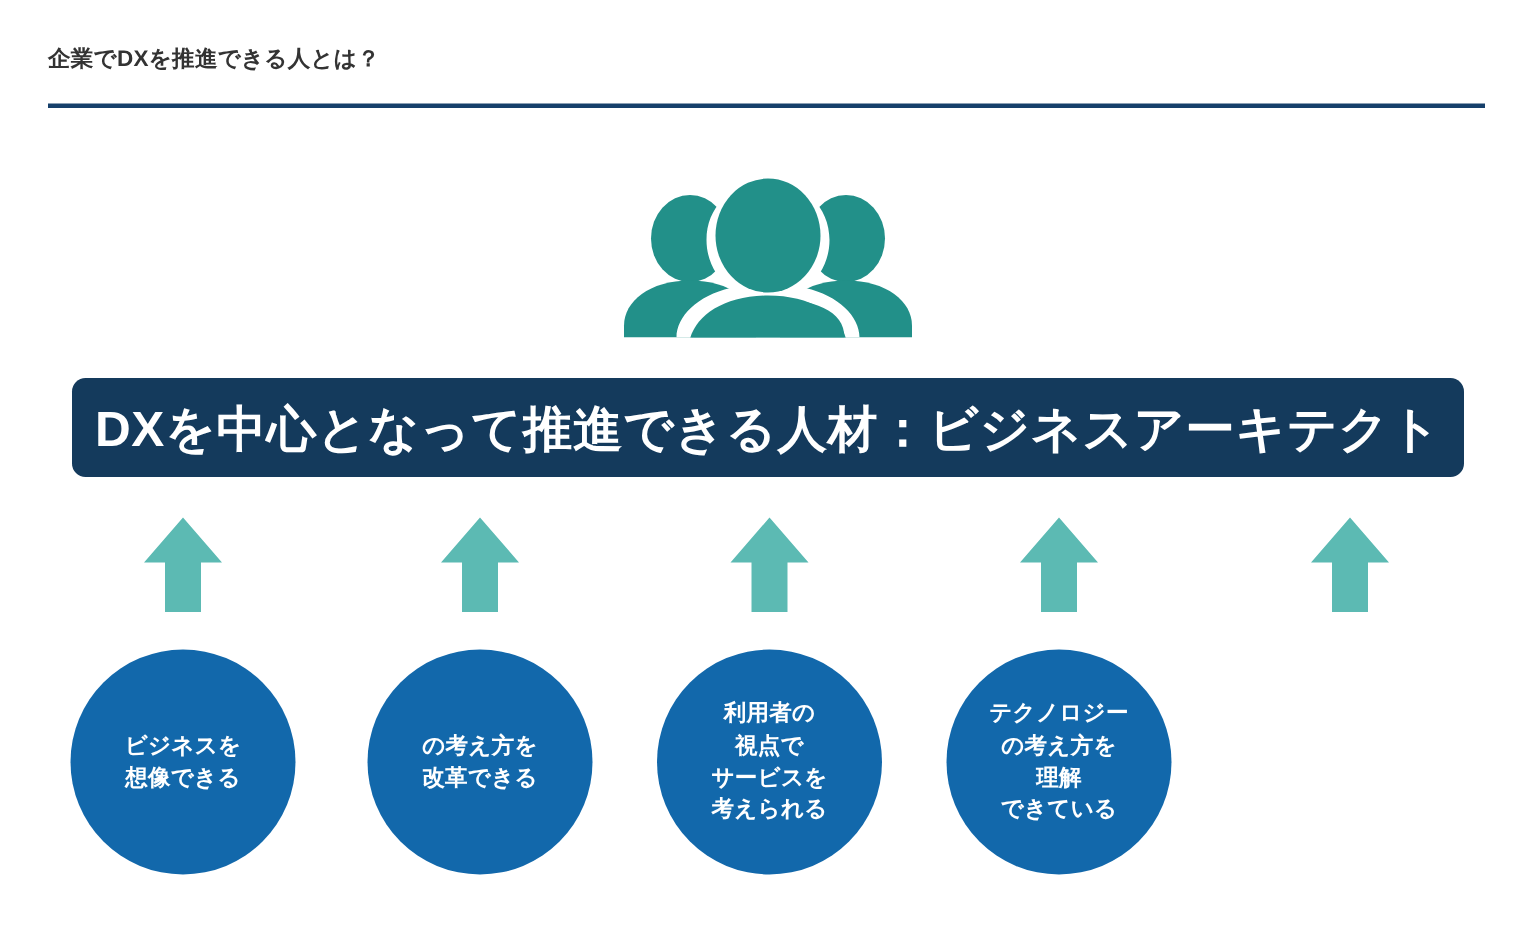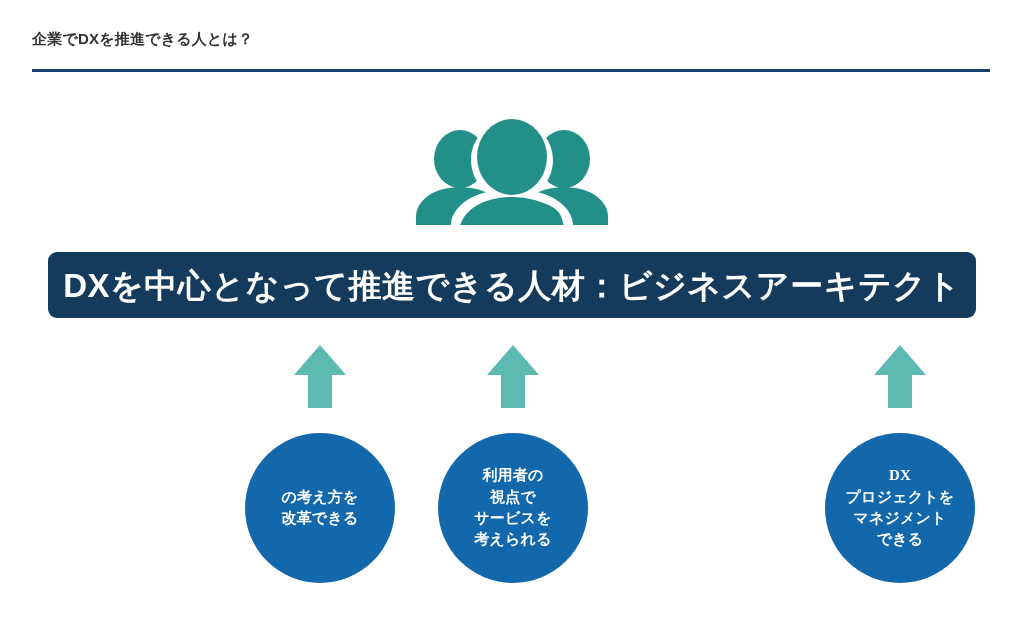--- a/index.html
+++ b/index.html
@@ -75,21 +75,20 @@
     left: 0;
     top: 340px;
     width: 1024px;
     height: 260px;
   }
   .column {
     position: absolute;
     top: 0;
     width: 160px;
     height: 260px;
-    font-family: Liberation Serif, serif;
   }
   .col-0 { left: 42px;  }
   .col-1 { left: 240px; }
   .col-2 { left: 433px; }
   .col-3 { left: 626px; }
   .col-4 { left: 820px; }
 
   .arrow {
     position: absolute;
     left: 50%;
@@ -148,20 +147,31 @@
     </g>
   </svg>
 </div>
 
 <div class="banner">
   <span class="banner-text">DXを中心となって推進できる人材：ビジネスアーキテクト</span>
 </div>
 
 <div class="columns">
 
+  <div class="column col-0">
+    <div class="arrow">
+      <svg viewBox="0 0 54 65" xmlns="http://www.w3.org/2000/svg" aria-hidden="true">
+        <polygon points="27,1 53,31 39,31 39,64 15,64 15,31 1,31" fill="#5cbab3"></polygon>
+      </svg>
+    </div>
+    <div class="circle">
+      <span class="circle-text">ビジネスを
+想像できる</span>
+    </div>
+  </div>
 
   <div class="column col-1">
     <div class="arrow">
       <svg viewBox="0 0 54 65" xmlns="http://www.w3.org/2000/svg" aria-hidden="true">
         <polygon points="27,1 53,31 39,31 39,64 15,64 15,31 1,31" fill="#5cbab3"></polygon>
       </svg>
     </div>
     <div class="circle">
       <span class="circle-text">の考え方を
 改革できる</span>
@@ -175,28 +185,35 @@
       </svg>
     </div>
     <div class="circle">
       <span class="circle-text">利用者の
 視点で
 サービスを
 考えられる</span>
     </div>
   </div>
 
+  <div class="column col-3">
+    <div class="arrow">
+      <svg viewBox="0 0 54 65" xmlns="http://www.w3.org/2000/svg" aria-hidden="true">
+        <polygon points="27,1 53,31 39,31 39,64 15,64 15,31 1,31" fill="#5cbab3"></polygon>
+      </svg>
+    </div>
+    <div class="circle">
+      <span class="circle-text">テクノロジー
+の考え方を
+理解
+できている</span>
+    </div>
+  </div>
 
   <div class="column col-4">
     <div class="arrow">
       <svg viewBox="0 0 54 65" xmlns="http://www.w3.org/2000/svg" aria-hidden="true">
         <polygon points="27,1 53,31 39,31 39,64 15,64 15,31 1,31" fill="#5cbab3"></polygon>
       </svg>
     </div>
-    <div class="circle">
-      <span class="circle-text">DX
-プロジェクトを
-マネジメント
-できる</span>
-    </div>
   </div>
 
 </div>
 
 </body></html>

